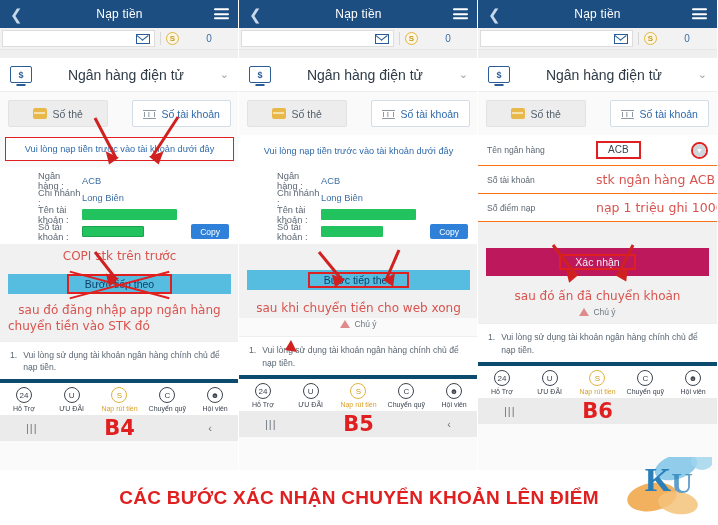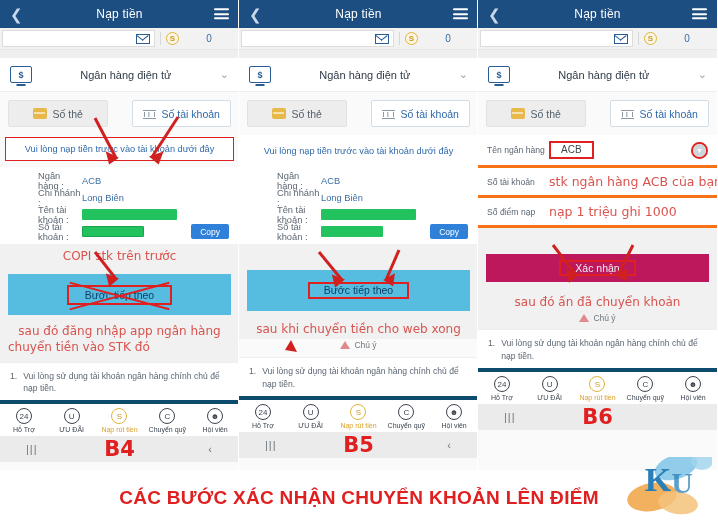--- a/index.html
+++ b/index.html
@@ -76,21 +76,21 @@
   }
   .monitor {
     width: 22px; height: 17px; border: 1.6px solid #2a5d96; border-radius: 2px;
     display: flex; align-items: center; justify-content: center;
     color: #2a5d96; font-size: 9px; position: relative; font-weight: bold;
   }
   .monitor:after {
     content: ""; position: absolute; bottom: -4px; left: 50%; transform: translateX(-50%);
     width: 9px; height: 2px; background: #2a5d96;
   }
-  .method .mlabel { flex: 1; text-align: center; color: #2f3b47; font-size: 11px; }
+  .method .mlabel { flex: 1; text-align: center; color: #2f3b47; font-size: 14px; }
   .chev { color: #9aa4ad; font-size: 11px; }
   
   .tabsrow { display: flex; gap: 24px; padding: 8px; background: #fafafa; }
   .tab {
     flex: 1; height: 27px; display: flex; align-items: center; justify-content: center;
     gap: 6px; font-size: 10.5px; border-radius: 2px;
   }
   .tab.card { background: #ededed; color: #53606c; border: 1px solid #e2e2e2; }
   .tab.acct { background: #ffffff; color: #2f6aab; border: 1px solid #d3dde7; }
   .cardicon {
@@ -137,21 +137,21 @@
   
   .hand {
     color: #d9534f; text-align: center; font-size: 12px;
     font-family: "DejaVu Sans", sans-serif;
     line-height: 1.35; white-space: nowrap;
   }
   .greyzone { background: #f1f1f1; padding: 4px 0 6px; }
   
   .actionwrap { background: #f1f1f1; padding: 4px 8px 8px; position: relative; }
   .btn-blue {
-    background: #57bde0; height: 41px; display: flex; align-items: center; justify-content: center;
+    background: #57bde0; height: 20px; display: flex; align-items: center; justify-content: center;
     color: #0d3f68; font-size: 10.5px;
   }
   .btn-grey {
     background: #be185d; height: 28px; display: flex; align-items: center; justify-content: center;
     color: #efefef; font-size: 10.5px;
   }
   .redbox {
     border: 2.2px solid #e02020; padding: 1px 14px; display: inline-block; line-height: 1;
   }
   .crossbox { position: relative; border: 2.2px solid #e02020; padding: 2px 16px; }
@@ -201,21 +201,21 @@
     display: flex; align-items: center; justify-content: center;
   }
   .caption .ctext {
     color: #e02020; font-size: 19px; font-weight: bold; letter-spacing: .3px;
     font-family: "Liberation Sans", sans-serif;
   }
   .logo { position: absolute; right: 6px; bottom: 0px; width: 96px; height: 68px; }
   
   .p3row {
     display: flex; align-items: center; background: #ffffff;
-    padding: 6px 9px; border-bottom: 3px solid #f97316; min-height: 28px;
+    padding: 6px 9px; border-bottom: 1px solid #f97316; min-height: 28px; gap: 47px;
   }
   .p3row .k3 { color: #5c6773; font-size: 8.6px; width: 62px; flex-shrink: 0; }
   .p3row .v3 { color: #3a4750; font-size: 10px; }
   .p3row .hand3 { color: #d9534f; font-size: 12.5px; font-family: "DejaVu Sans", sans-serif; white-space: nowrap; }
   .ddcircle {
     margin-left: auto; width: 17px; height: 17px; border-radius: 50%;
     border: 2px solid #e02020; display: flex; align-items: center; justify-content: center;
   }
   .ddinner {
     width: 13px; height: 13px; border-radius: 50%; background: #cfd6db;

